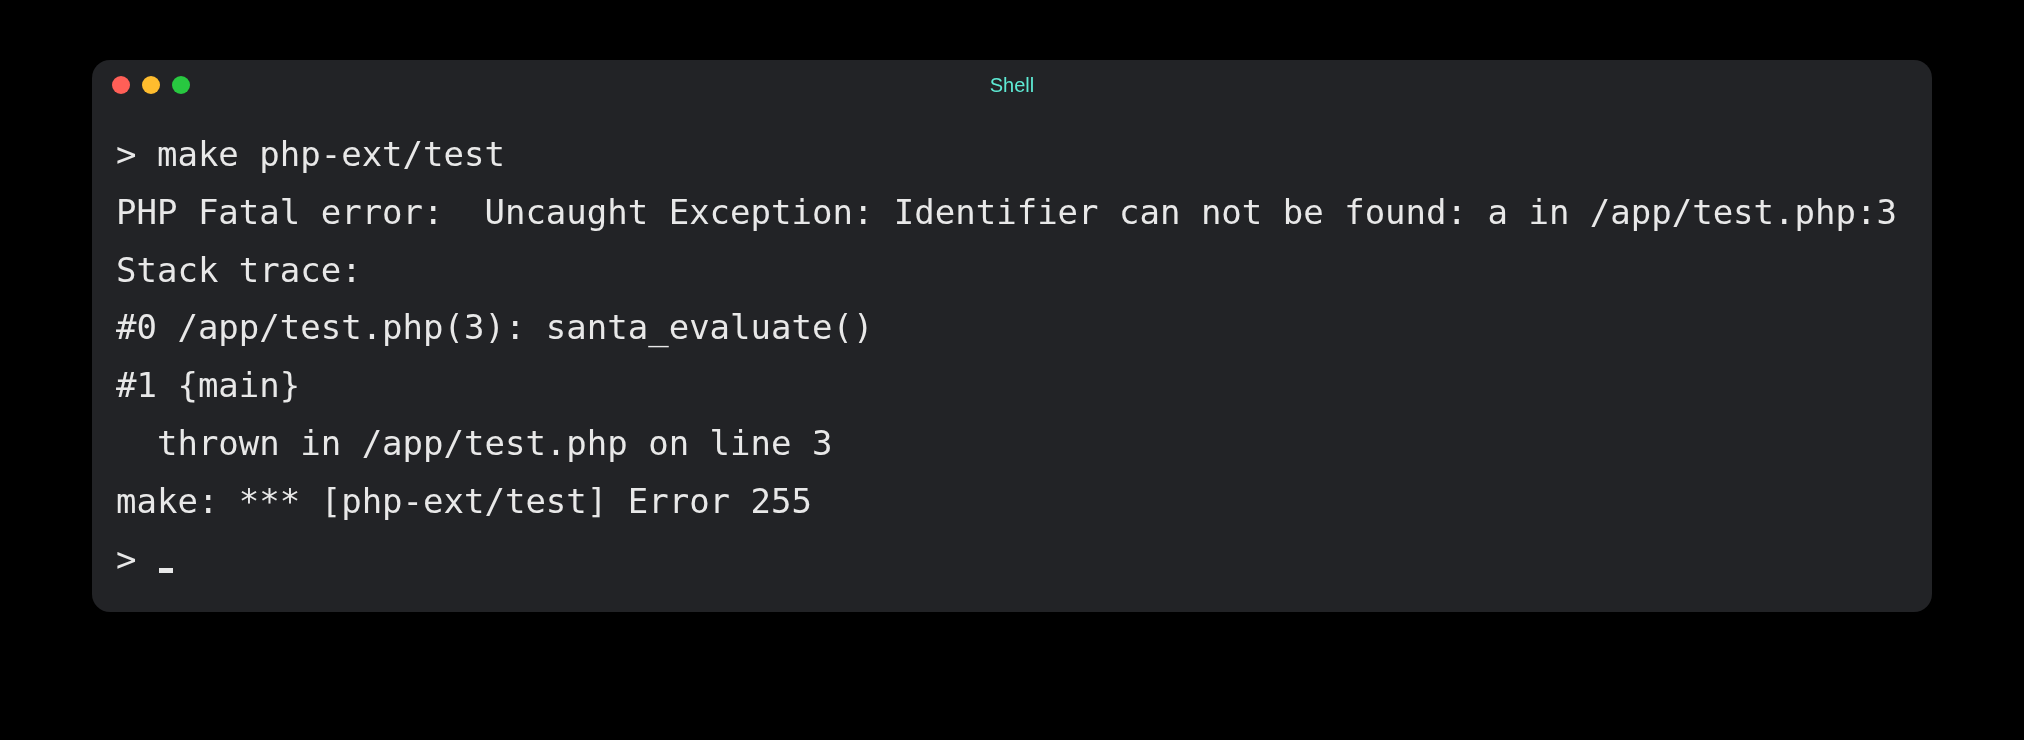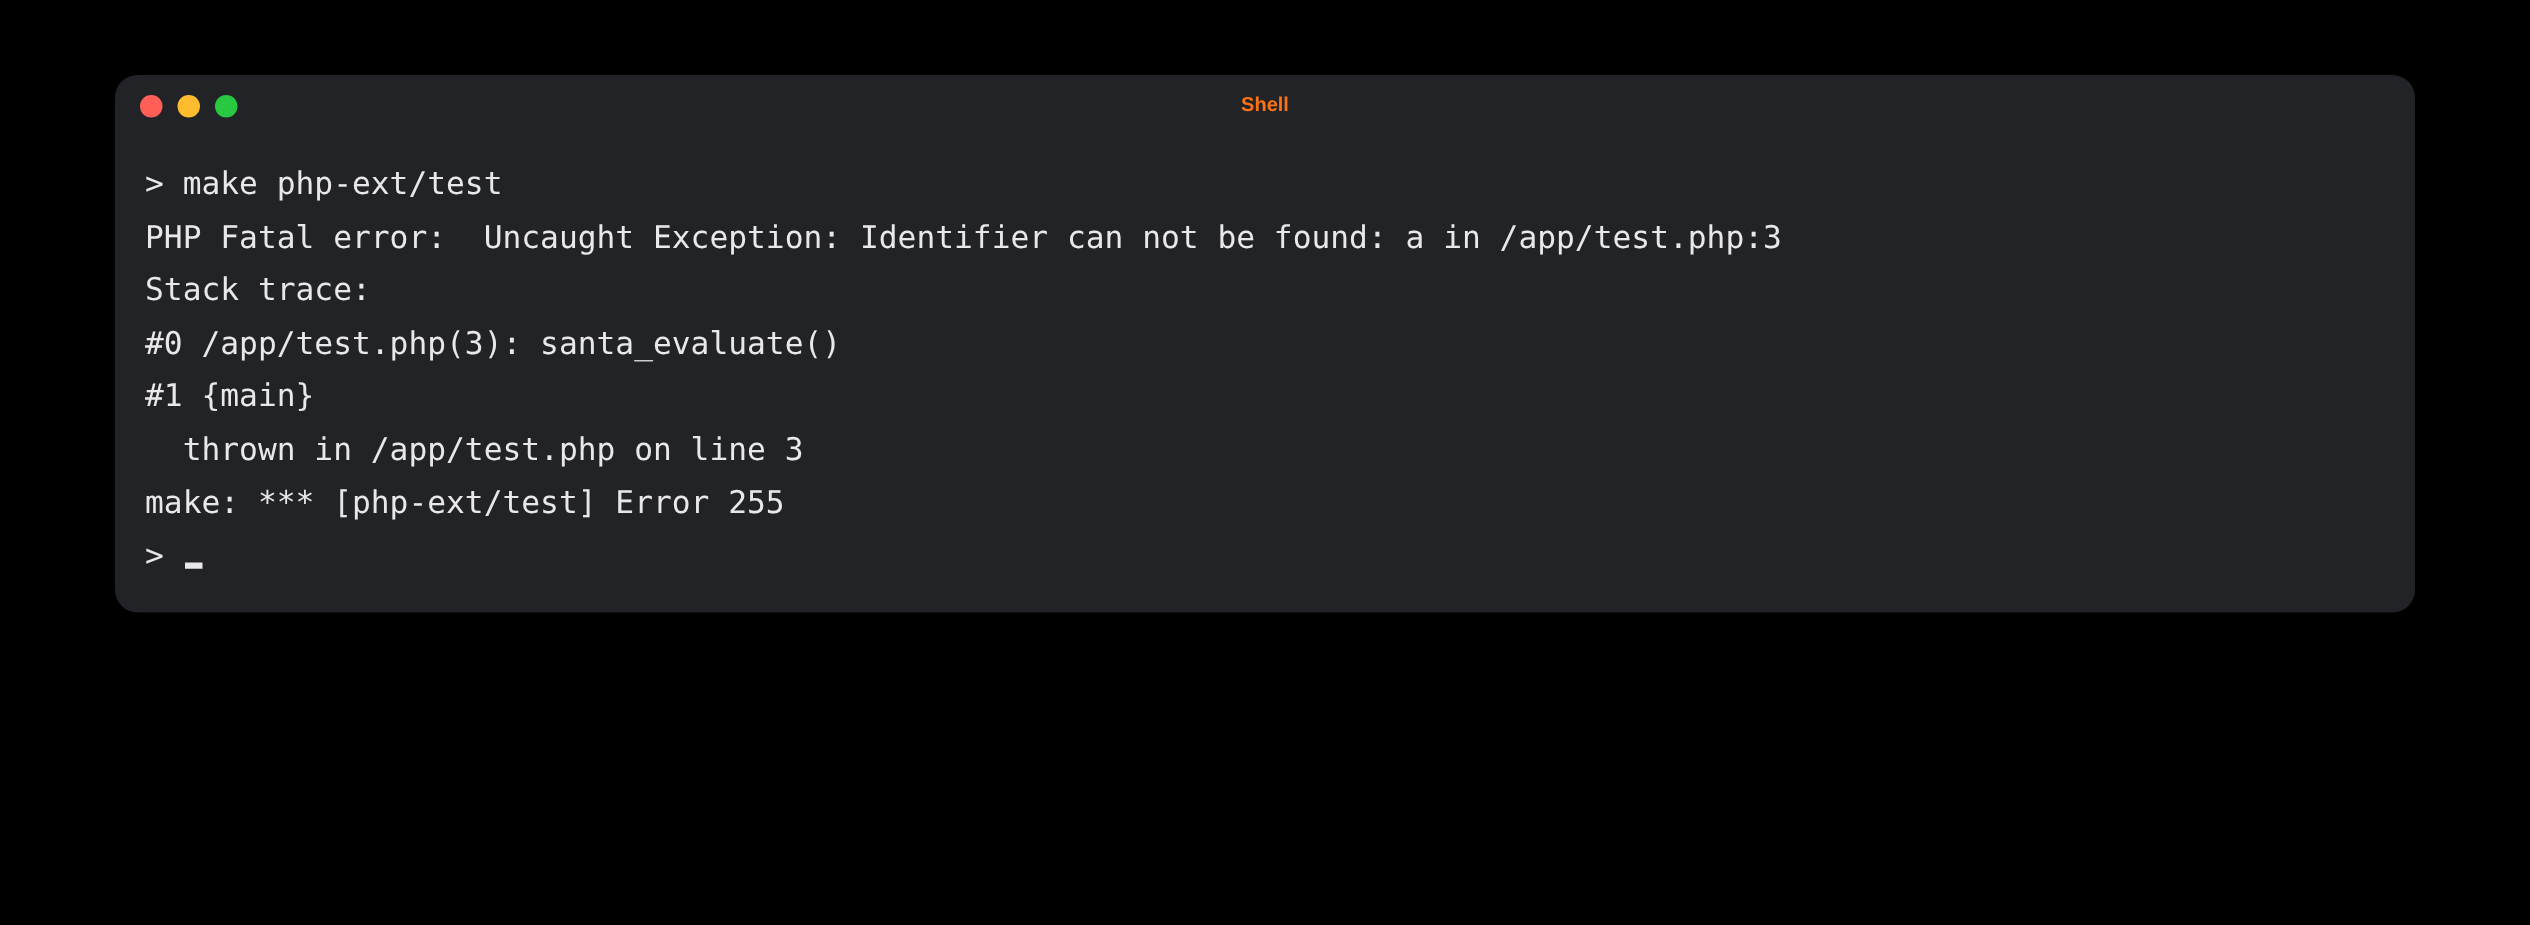--- a/index.html
+++ b/index.html
@@ -55,30 +55,30 @@
   }
   
   .traffic-light.maximize {
     background: #28c840;
   }
   
   .window-title {
     position: absolute;
     left: 50%;
     transform: translateX(-50%);
-    color: #f97316;
+    color: #5eead4;
     font-family: -apple-system, BlinkMacSystemFont, "Segoe UI", sans-serif;
-    font-size: 16px;
-    font-weight: 700;
+    font-size: 20px;
+    font-weight: 400;
   }
   
   .terminal-body {
     padding: 16px 24px 24px 24px;
     font-family: "SF Mono", "Menlo", "Monaco", "Consolas", monospace;
-    font-size: 25px;
+    font-size: 34px;
     line-height: 1.7;
     color: #e8e8e8;
     white-space: pre;
   }
   
   .cursor {
     display: inline-block;
     width: 14px;
     height: 5px;
     background: #e8e8e8;

